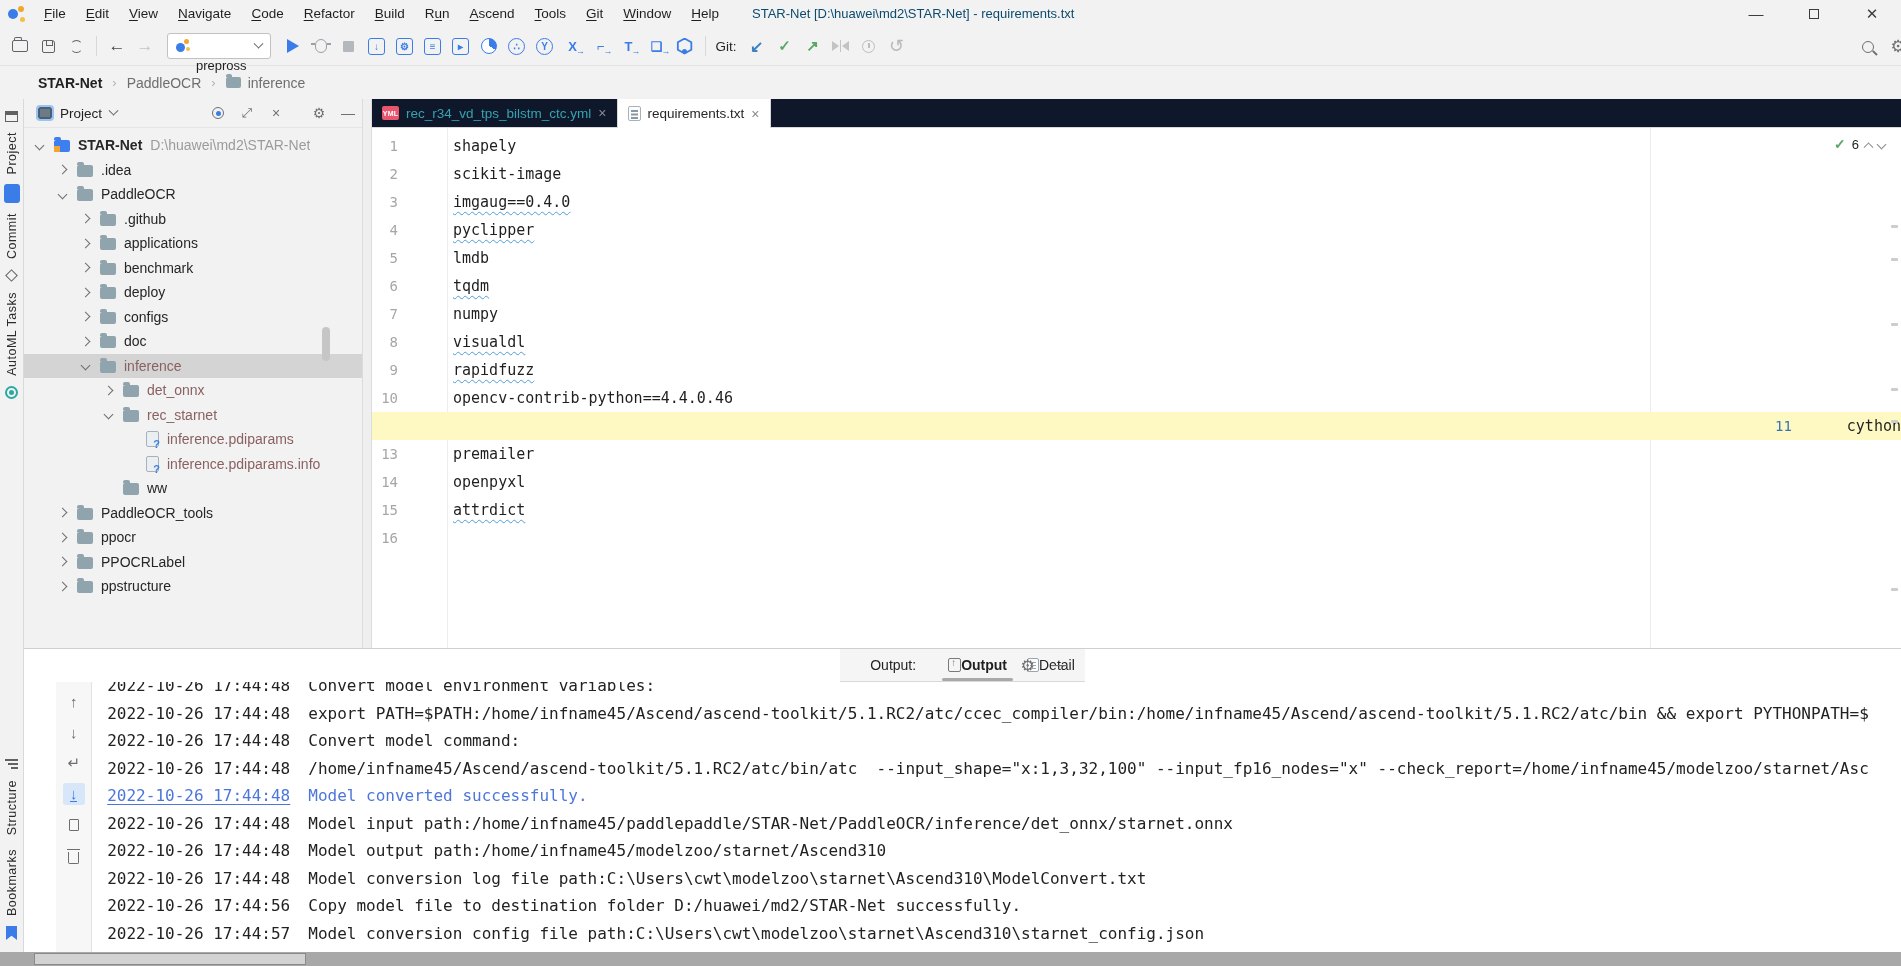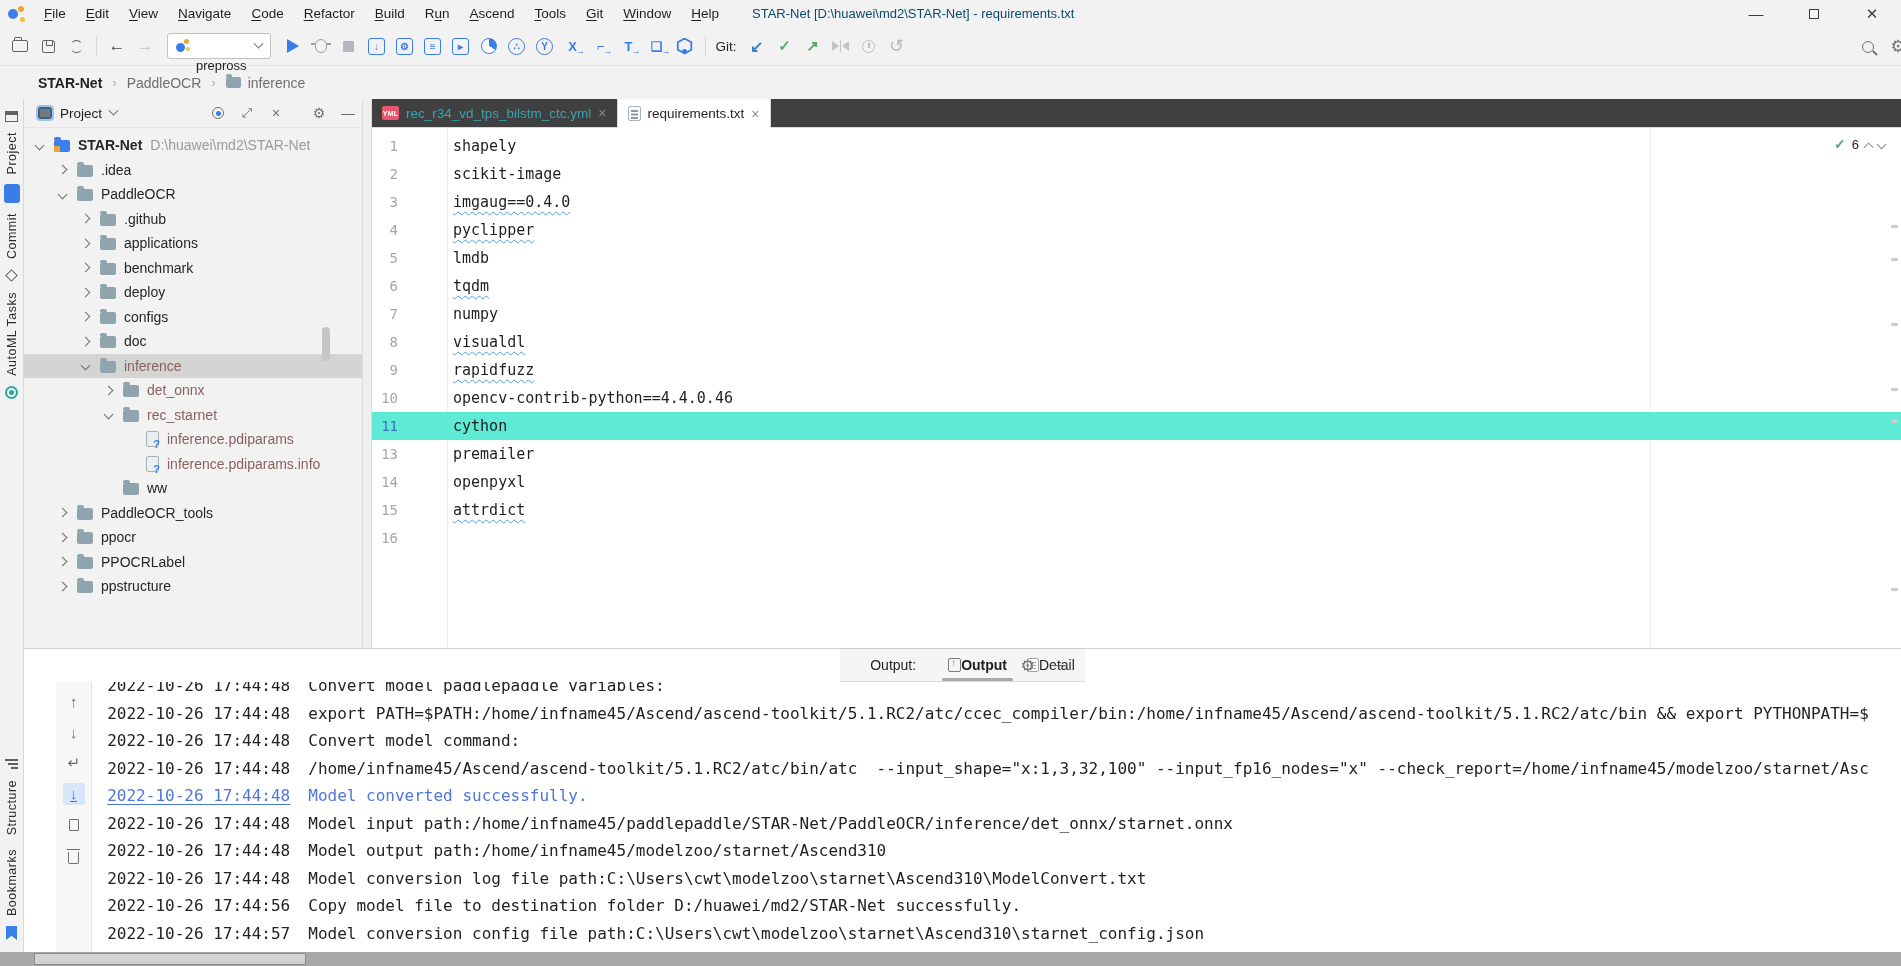--- a/index.html
+++ b/index.html
@@ -119,34 +119,34 @@
   .ic-file-q::after { content:"?"; position:absolute; right:-2px; bottom:-4px; color:#3b7de8; font-weight:bold; font-size:11px; }
   .tlabel { color:#262626; }
   .trow.brown .tlabel { color:#8a6161; }
   .trow.bold .tlabel { font-weight:bold; }
   .tpath { color:#9b9b9b; margin-left:8px; overflow:hidden; }
   .tree-scroll { position:absolute; right:32px; top:228px; width:8px; height:34px; background:#c6c6c6; border-radius:4px; }
   .divband { width:10px; flex:none; background:#efefef; border-left:1px solid #dcdcdc; border-right:1px solid #dcdcdc; }
 
   
   .editor { flex:1; min-width:0; display:flex; flex-direction:column; background:#fff; }
-  .tabbar { height:29px; background:#404040; border-bottom:1px solid #d9d9d9; display:flex; flex:none; }
+  .tabbar { height:29px; background:#0f172a; border-bottom:1px solid #d9d9d9; display:flex; flex:none; }
   .etab { display:flex; align-items:center; padding:0 10px; font-size:13.5px; gap:7px; }
   .etab .close { color:#8a8a8a; font-size:14px; }
   .etab.ymltab .tab-label { color:#35a3b0; }
   .etab.active { background:#fff; border-left:1px solid #d9d9d9; border-right:1px solid #d9d9d9; margin-bottom:-1px; }
   .etab.active .tab-label { color:#262626; }
   .ic-yml { width:17px; height:14px; background:#e8566e; border-radius:2px; color:#fff; font-size:7px; font-weight:bold; display:flex; align-items:center; justify-content:center; letter-spacing:0.3px; }
   .ic-txt { width:13px; height:15px; background:#fdfdfd; border:1px solid #a5b2bb; border-radius:2px; position:relative; }
   .ic-txt::before { content:""; position:absolute; left:2px; right:2px; top:3px; height:1.5px; background:#8a98a3; box-shadow:0 3.5px 0 #8a98a3, 0 7px 0 #8a98a3; }
   .editor-body { flex:1; position:relative; overflow:hidden; padding-top:4px; }
   .gutterline { position:absolute; left:75px; top:0; bottom:0; width:1px; background:#ededed; }
   .marginline { position:absolute; left:1278px; top:0; bottom:0; width:1px; background:#ececec; }
   .eline { height:28px; display:flex; align-items:center; position:relative; }
-  .eline.current { background:#5eead4; }
+  .eline.current { background:#fef9c3;justify-content:flex-end; }
   .lnum { width:26px; text-align:right; font-family:"DejaVu Sans Mono",monospace; font-size:14px; color:#a6a6a6; flex:none; }
   .eline.current .lnum { color:#3674b8; }
   .ltext { margin-left:55px; font-family:"DejaVu Sans Mono",monospace; font-size:15px; color:#1f1f1f; white-space:pre; }
   .eline.sq .ltext { text-decoration-line:underline; text-decoration-style:wavy; text-decoration-color:#4f9dd9; text-decoration-thickness:1px; text-underline-offset:4px; }
   .inspect { position:absolute; right:16px; top:8px; display:flex; align-items:center; gap:6px; font-size:13px; }
   .chk { color:#59a869; font-size:14px; font-weight:bold; }
   .ichev { width:7px; height:7px; border-right:1.5px solid #8a8a8a; border-bottom:1.5px solid #8a8a8a; }
   .ichev.up { transform:rotate(-135deg) translate(-2px,-2px); }
   .ichev.down { transform:rotate(45deg); }
   .stripe-mark { position:absolute; right:3px; width:7px; height:3px; border-radius:1px; background:#c9cfc9; }
@@ -655,21 +655,21 @@
               <span class="ico-copy"></span>
             </div>
           <div class="ot">
               <span class="ico-trash"></span>
             </div>
         </div>
         <div class="console">
 
         <div class="cline clipped">
               <span class="ctime">2022-10-26 17:44:48</span>
-              <span class="ctext">Convert model paddlepaddle variables:</span>
+              <span class="ctext">Convert model environment variables:</span>
             </div>
             <div class="cline">
               <span class="ctime">2022-10-26 17:44:48</span>
               <span class="ctext">export PATH=$PATH:/home/infname45/Ascend/ascend-toolkit/5.1.RC2/atc/ccec_compiler/bin:/home/infname45/Ascend/ascend-toolkit/5.1.RC2/atc/bin &amp;&amp; export PYTHONPATH=$</span>
             </div>
             <div class="cline">
               <span class="ctime">2022-10-26 17:44:48</span>
               <span class="ctext">Convert model command:</span>
             </div>
             <div class="cline">

